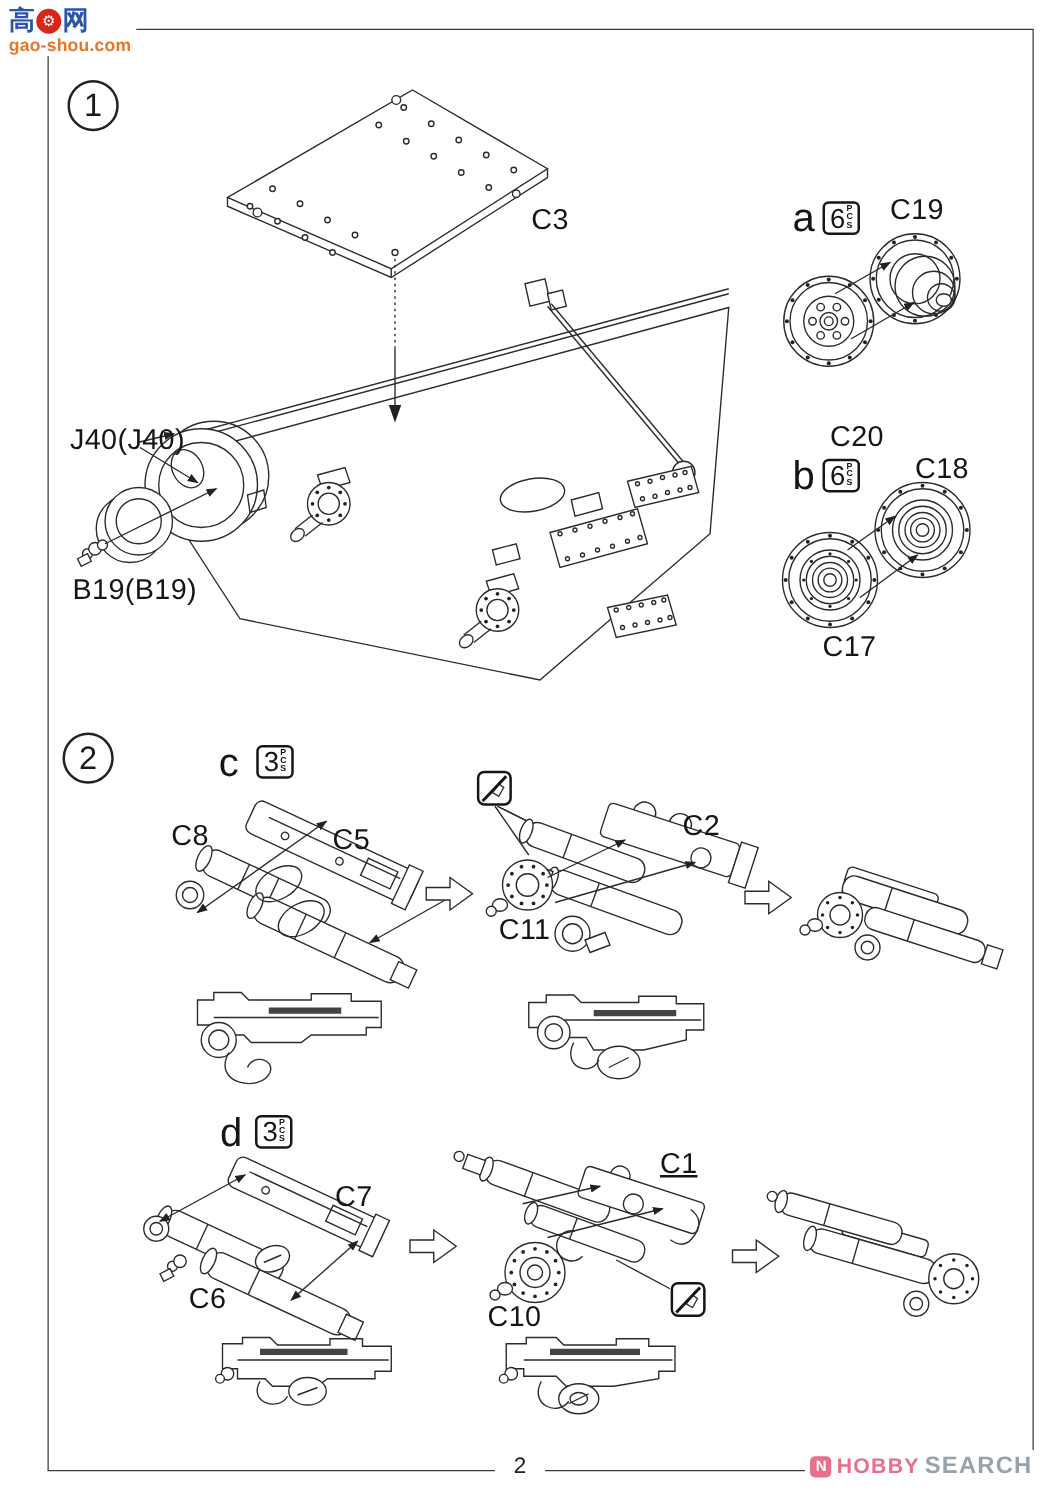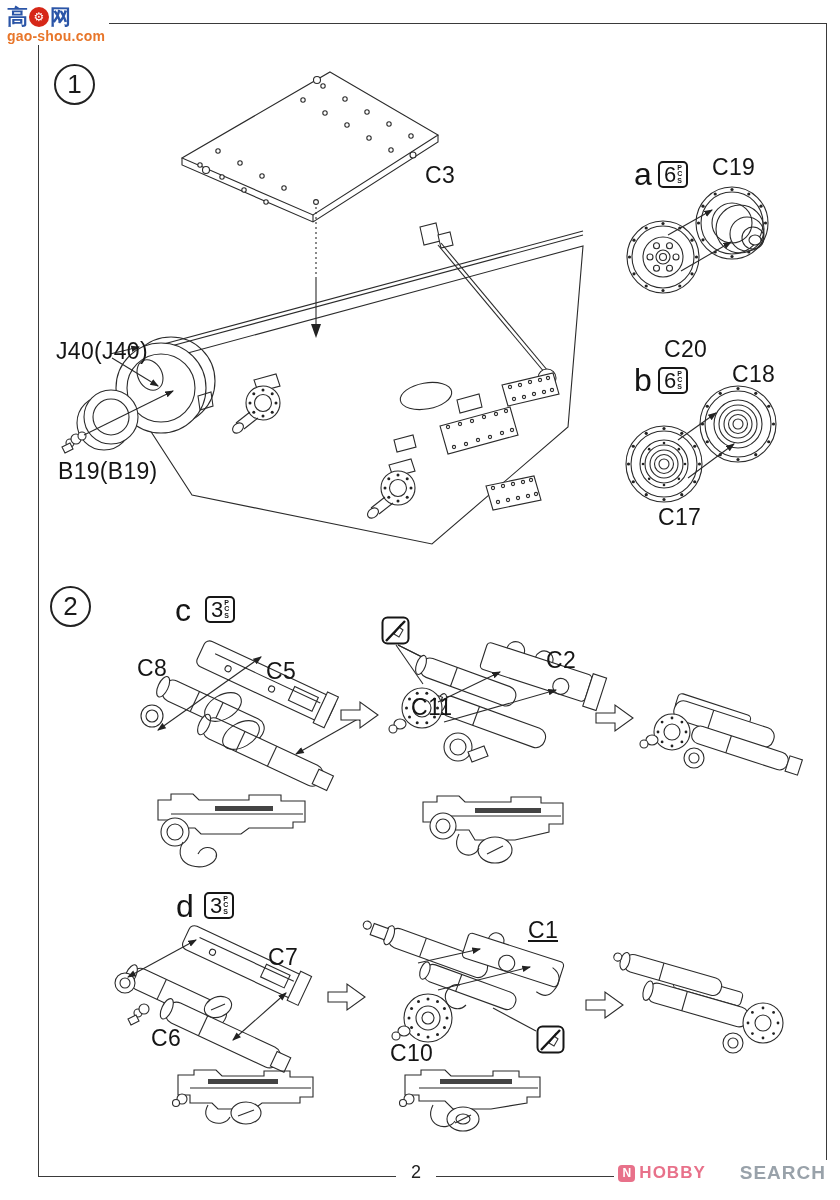--- a/index.html
+++ b/index.html
@@ -21,21 +21,21 @@
   #wm-gs .row{display:flex;align-items:center;gap:1px;}
   #wm-gs .cn{font-size:21px;font-weight:bold;color:#2b55a7;line-height:1;}
   #wm-gs .gear{width:20px;height:20px;border-radius:50%;background:#d62718;color:#fff;display:flex;
                align-items:center;justify-content:center;font-size:12px;font-weight:bold;}
   #wm-gs .url{font-size:14px;font-weight:bold;color:#e8762a;letter-spacing:0.2px;margin-top:1px;}
   
   #wm-hs{position:absolute;right:10px;top:1160px;background:#fff;padding:2px 4px;display:flex;align-items:center;gap:4px;z-index:5;}
   #wm-hs .sq{width:17px;height:17px;border-radius:4px;background:#e8718a;color:#fff;display:flex;
              align-items:center;justify-content:center;font-size:12px;font-weight:bold;}
   #wm-hs .w1{font-size:17px;font-weight:800;color:#e8718a;letter-spacing:1px;}
-  #wm-hs .w2{font-size:19px;font-weight:700;color:#99a2aa;letter-spacing:1px;margin-left:30px;}
+  #wm-hs .w2{font-size:19px;font-weight:700;color:#99a2aa;letter-spacing:1px;}
   #pageno{position:absolute;left:396px;top:1162px;width:40px;text-align:center;font-size:18px;
           background:#fff;z-index:4;color:#222;}
   .noglue{position:absolute;z-index:3;}
 </style>
 </head>
 <body>
 
 <div id="page">
 
   <div id="frame"></div>
@@ -520,21 +520,21 @@
           <circle cx="28" cy="56" r="7"></circle>
         <ellipse cx="80" cy="80" rx="17" ry="13" fill="#fff"></ellipse>
         <line x1="72" y1="84" x2="88" y2="76"></line>
         <path d="M44,64 C34,84 58,92 64,78"></path>
       </g>
     </g>
   </svg>
 
   <div class="lbl" style="left:137px;top:655px;">C8</div>
   <div class="lbl" style="left:266px;top:658px;">C5</div>
-  <div class="lbl" style="left:399px;top:694px;margin-left:12px;">C11</div>
+  <div class="lbl" style="left:399px;top:730px;">C11</div>
   <div class="lbl" style="left:546px;top:647px;">C2</div>
 
   <div class="bigletter" style="left:176px;top:890px;">d</div>
   <div class="qtybox" style="left:204px;top:892px;">
     <span class="digit">3</span>
     <span class="pcs">PCS</span>
   </div>
 
   <svg class="noglue" style="left:536px;top:1025px;" width="29" height="29" viewBox="0 0 29 29">
     <rect x="1.5" y="1.5" width="26" height="26" rx="5" fill="#fff" stroke="#161616" stroke-width="2"></rect>

